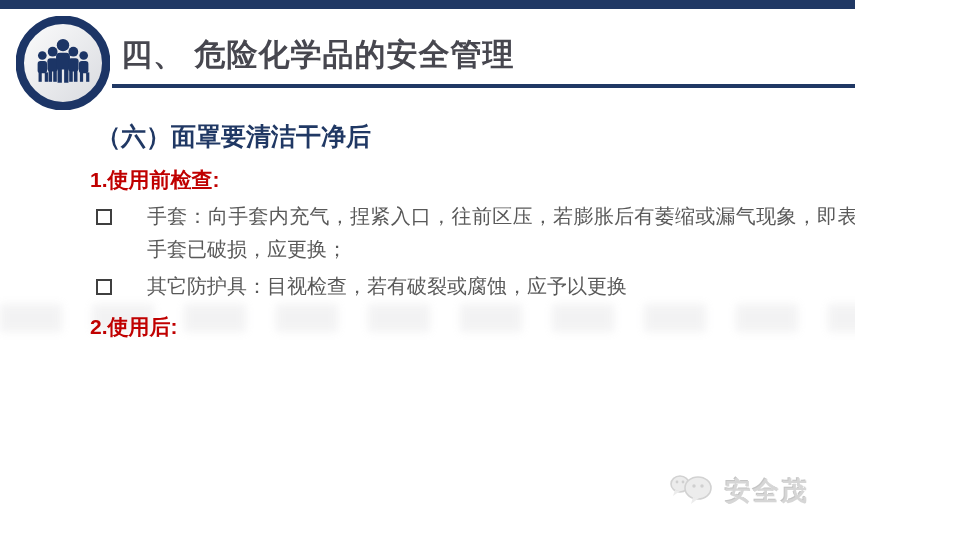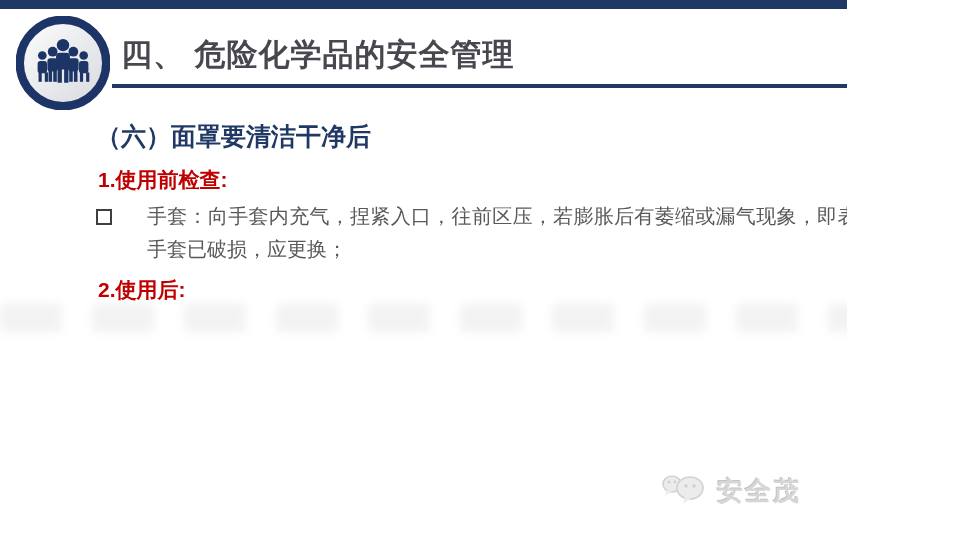--- a/index.html
+++ b/index.html
@@ -2,40 +2,41 @@
 <html><head>
 <meta charset="utf-8">
 <style>
   html,body{margin:0;padding:0;background:#ffffff;}
   .slide{
     position:relative;
     width:847px;height:540px;
     background:#ffffff;
     overflow:hidden;
     font-family:"Liberation Sans","DejaVu Sans",sans-serif;
+    padding-left:8px;
   }
   
   .topbar{position:absolute;left:0;top:0;width:960px;height:9px;background:#203864;}
   
   .logo{position:absolute;left:16px;top:16px;width:94px;height:94px;}
   
   .title{
     position:absolute;left:121px;top:34px;
     font-size:31px;font-weight:bold;color:#47474f;
     letter-spacing:1px;white-space:nowrap;
   }
   .title-underline{position:absolute;left:112px;top:84px;width:757px;height:4px;background:#203864;}
   
   .section-title{
     position:absolute;left:96px;top:120px;
     font-size:25px;font-weight:bold;color:#203864;white-space:nowrap;
   }
   
   .content{position:absolute;left:90px;top:166px;width:808px;z-index:2;}
-  .red-heading{font-size:21px;font-weight:bold;color:#c00000;margin:0 0 6px 8px;line-height:28px;}
+  .red-heading{font-size:21px;font-weight:bold;color:#c00000;margin:0 0 6px 0;line-height:28px;}
   .red-heading.second{margin-top:10px;}
   .bullet{display:flex;align-items:flex-start;margin:0 0 4px 0;gap:12px;}
   .bullet .sq{
     flex:none;width:12px;height:12px;
     border:2px solid #3f3f3f;background:transparent;
     margin:9px 23px 0 6px;
   }
   .bullet .txt{
     flex:1;font-size:20px;line-height:33px;color:#595959;
     text-align:justify;
@@ -116,20 +117,24 @@
 
   <div class="content">
 
     <div class="red-heading">1.使用前检查:</div>
 
     <div class="bullet">
       <span class="sq"></span>
       <span class="txt">手套：向手套内充气，捏紧入口，往前区压，若膨胀后有萎缩或漏气现象，即表示此手套已破损，应更换；</span>
     </div>
 
+    <div class="bullet">
+      <span class="sq"></span>
+      <span class="txt">其它防护具：目视检查，若有破裂或腐蚀，应予以更换</span>
+    </div>
 
     <div class="red-heading second">2.使用后:</div>
 
 
   </div>
 
   <div class="brand">
     <span>
       <svg width="48" height="38" viewBox="0 0 48 38">
         <g fill="#ececec" stroke="#d2d2d2" stroke-width="1.6">

